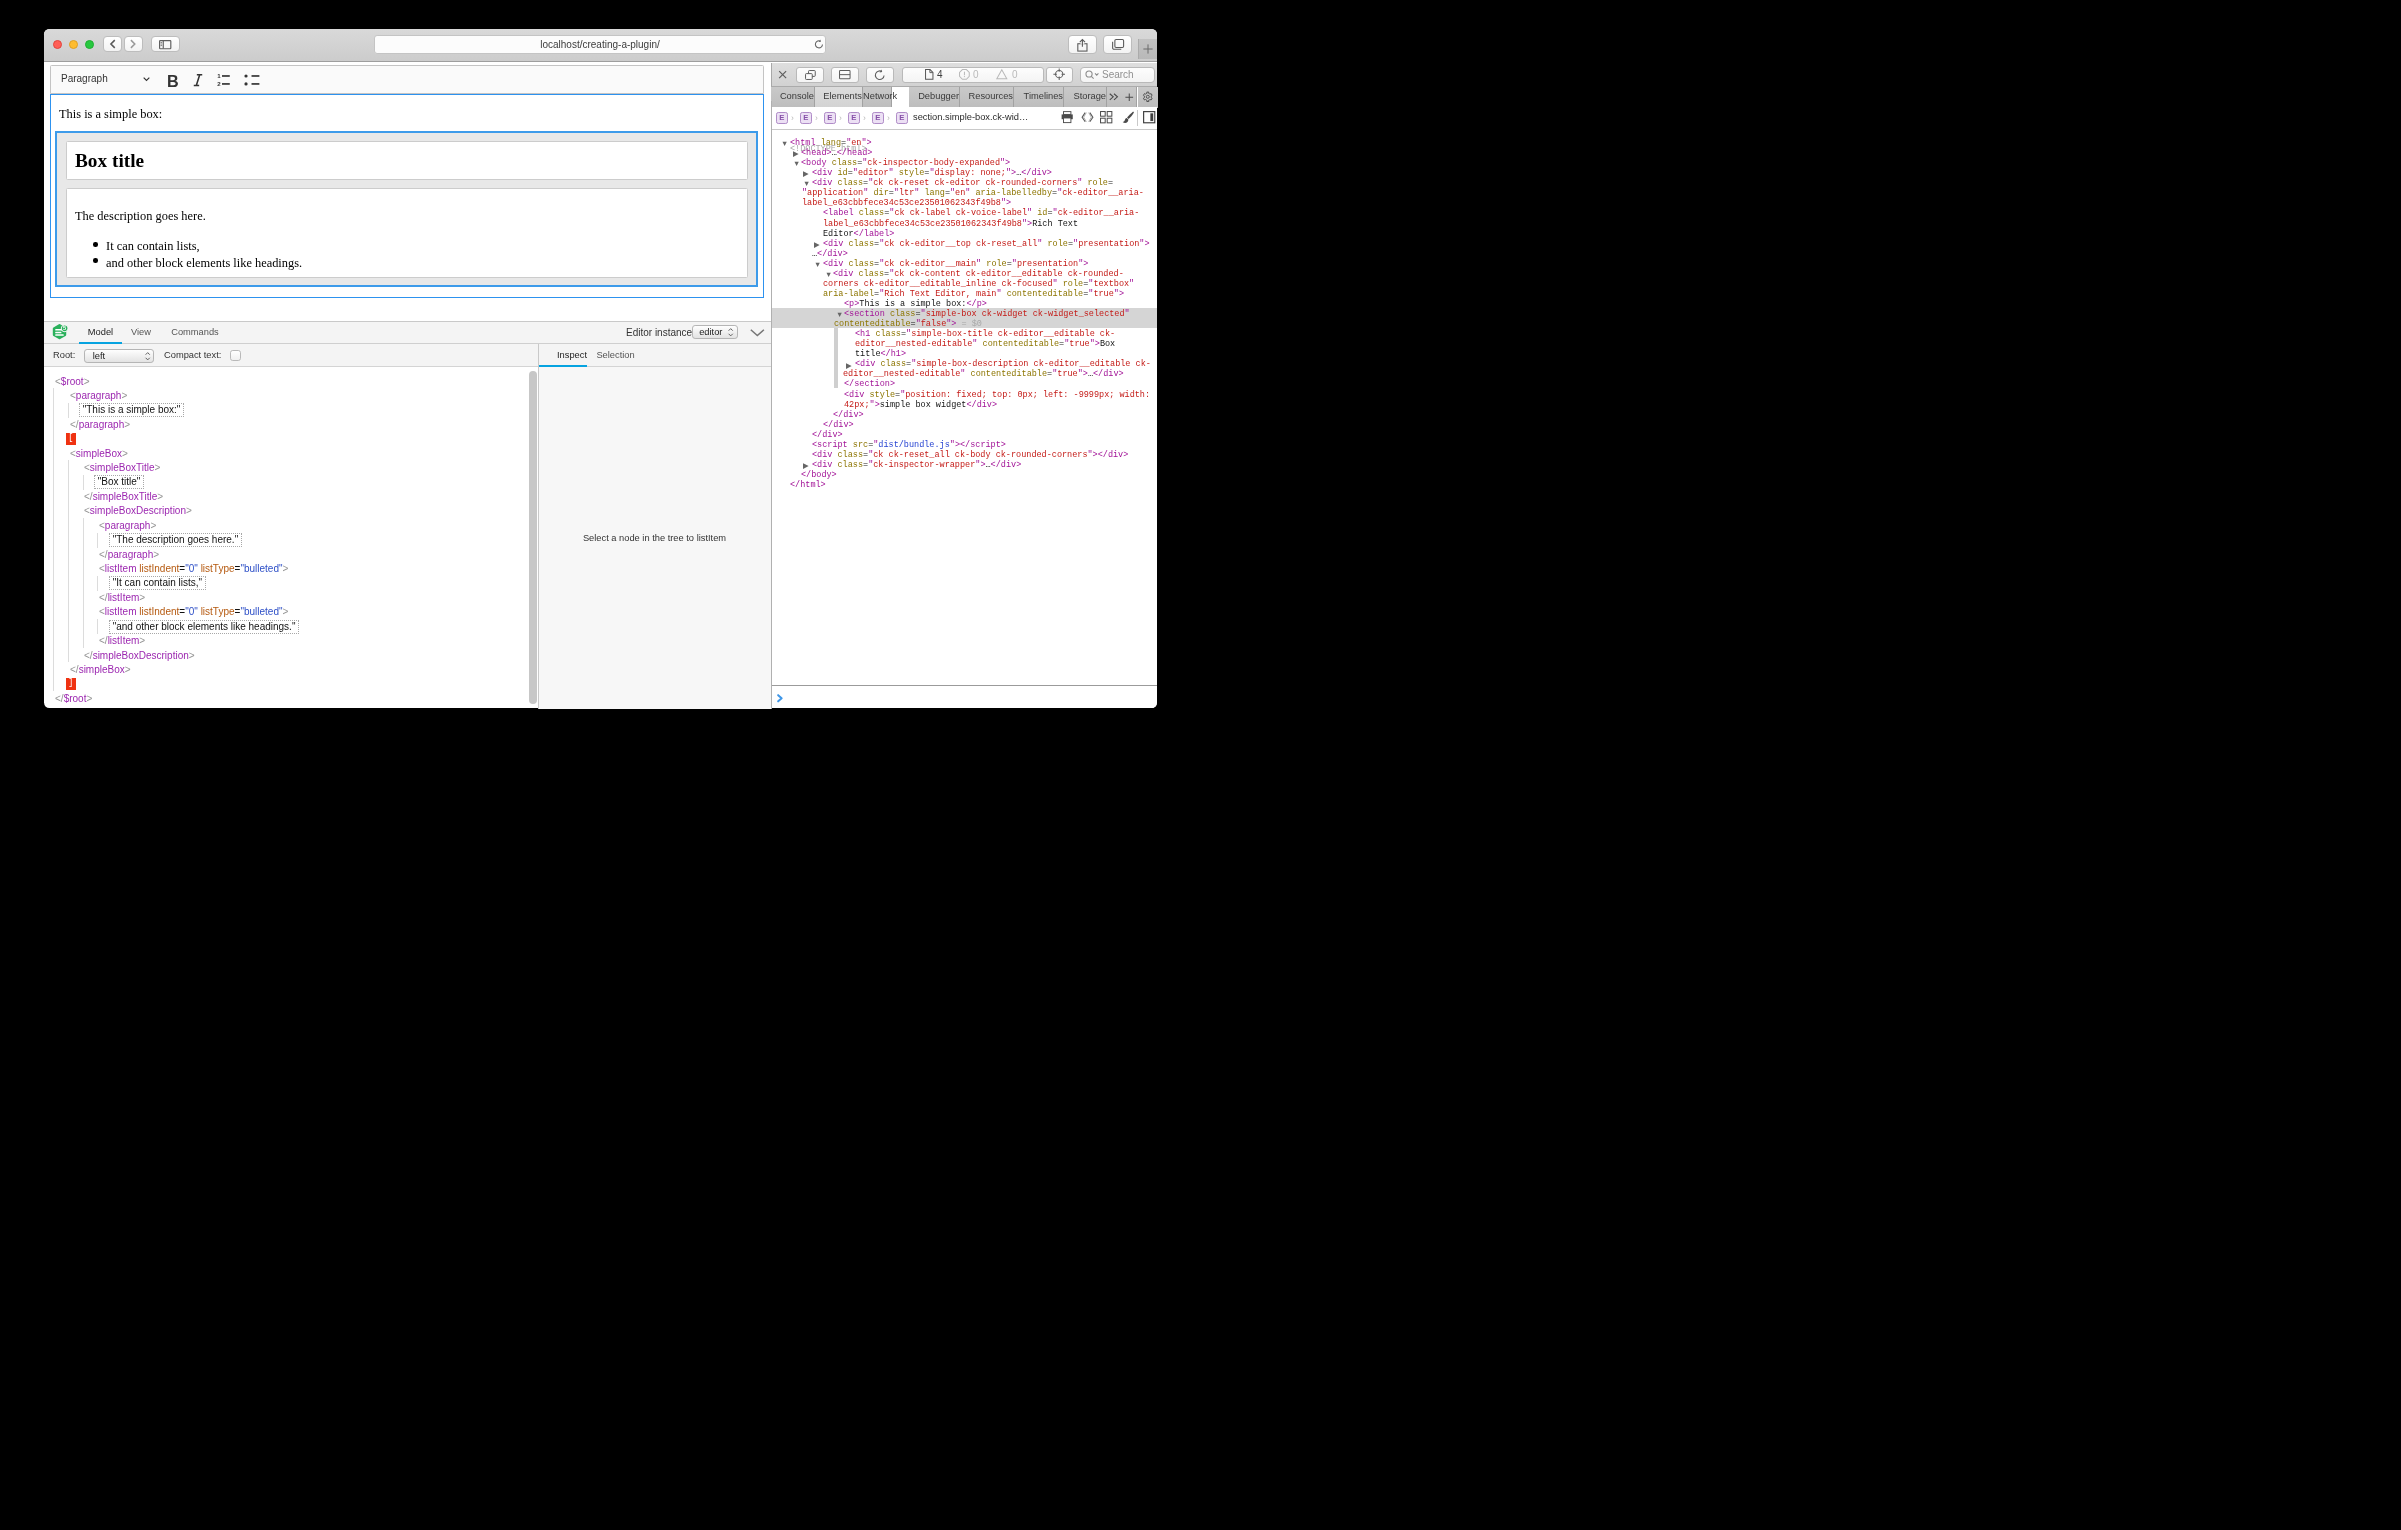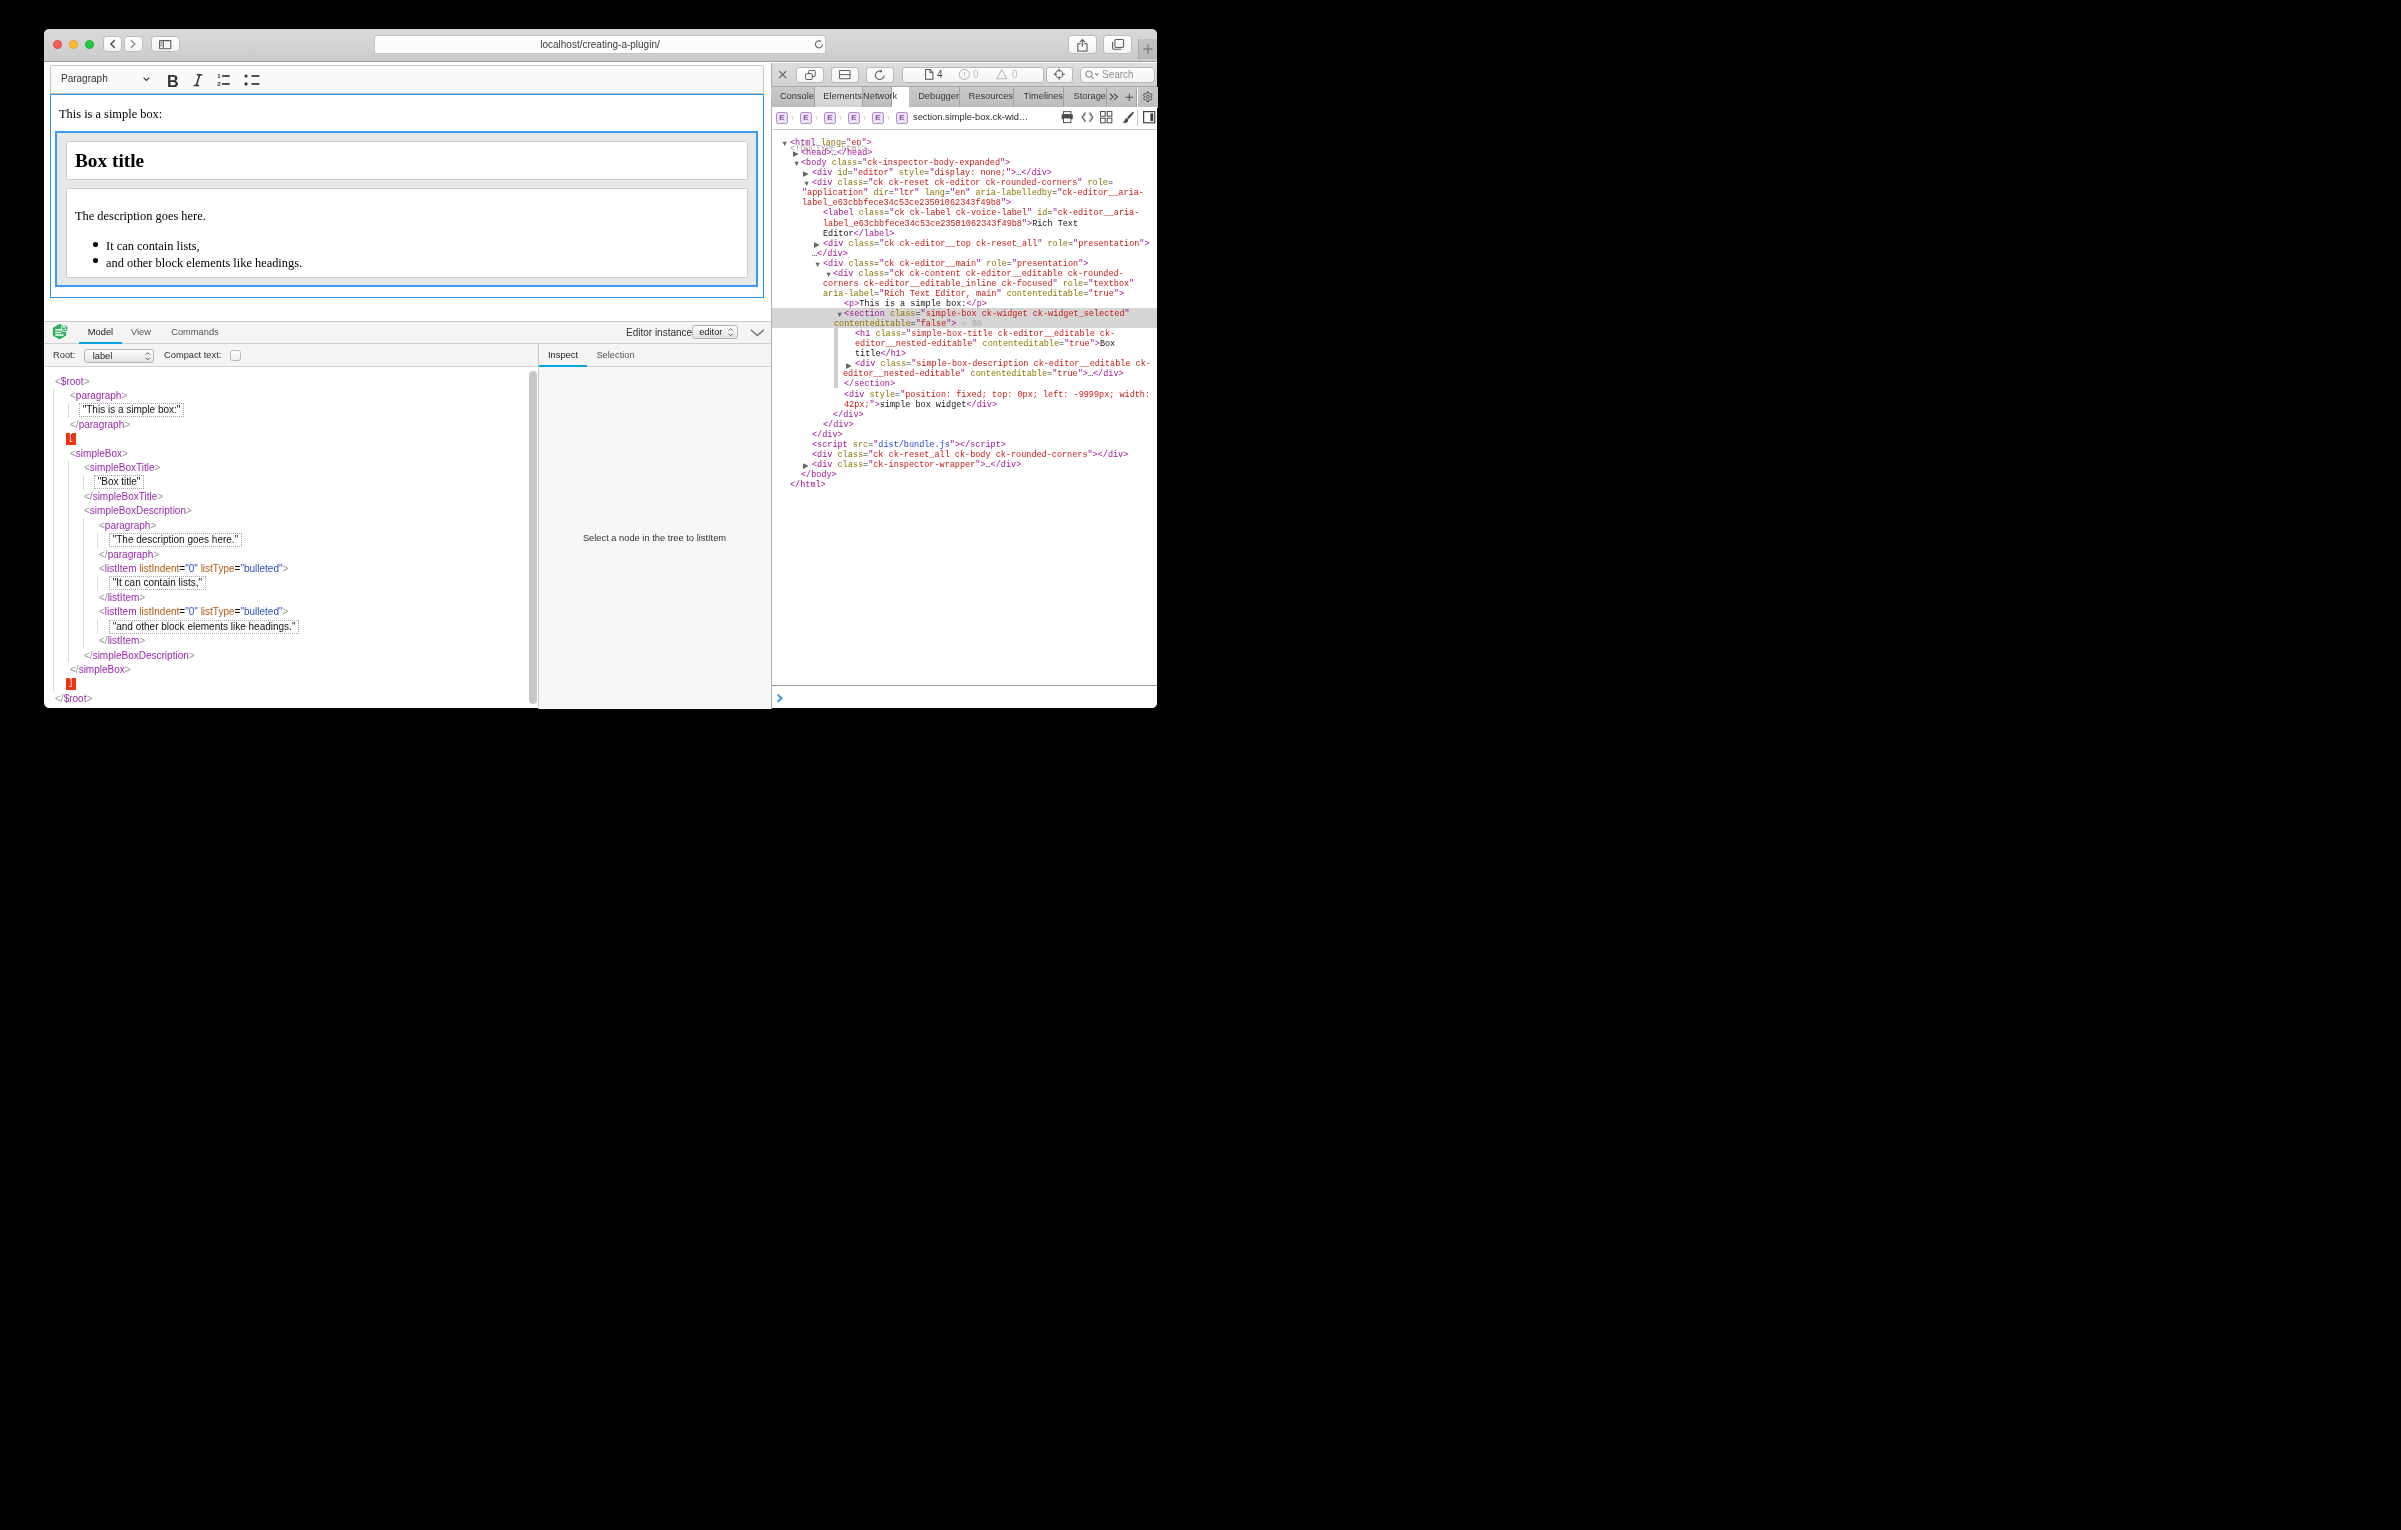--- a/index.html
+++ b/index.html
@@ -221,28 +221,28 @@
 <div class="ab" style="left:626px;top:327px;font-size:10px;color:#333">Editor instance:</div>
 <div class="ab" style="left:692px;top:325px;width:46px;height:13.5px;border:0.8px solid #b5b5b5;border-radius:3.1px;background:linear-gradient(#fefefe,#e3e3e3);font-size:9.3px;color:#222;padding-left:6.2px;line-height:12.4px">editor</div>
 <svg class="ab" style="left:728px;top:328px" width="5.4" height="8.5" viewBox="0 0 7 11">
     <path d="M0.8 3.5 L3.5 0.8 L6.2 3.5 M0.8 7.5 L3.5 10.2 L6.2 7.5" fill="none" stroke="#555" stroke-width="1.2"></path>
   </svg>
 <svg class="ab" style="left:750px;top:329px" width="14.7" height="7.7" viewBox="0 0 19 10">
     <path d="M1 1 L9.5 8.5 L18 1" fill="none" stroke="#777" stroke-width="2"></path>
   </svg>
 <div class="ab" style="left:44px;top:344px;width:727px;height:23px;background:#f4f4f4;border-bottom:0.8px solid #d4d4d4"></div>
 <div class="ab" style="left:53px;top:350px;font-size:9.3px;color:#333">Root:</div>
-<div class="ab" style="left:84px;top:349px;width:70px;height:13.5px;border:0.8px solid #b5b5b5;border-radius:3.1px;background:linear-gradient(#fefefe,#e3e3e3);font-size:9.3px;color:#222;padding-left:7.7px;line-height:12.4px">label</div>
+<div class="ab" style="left:84px;top:349px;width:70px;height:13.5px;border:0.8px solid #b5b5b5;border-radius:3.1px;background:linear-gradient(#fefefe,#e3e3e3);font-size:9.3px;color:#222;padding-left:7.7px;line-height:12.4px">left</div>
 <svg class="ab" style="left:145px;top:352px" width="5.4" height="8.5" viewBox="0 0 7 11">
     <path d="M0.8 3.5 L3.5 0.8 L6.2 3.5 M0.8 7.5 L3.5 10.2 L6.2 7.5" fill="none" stroke="#555" stroke-width="1.2"></path>
   </svg>
 <div class="ab" style="left:164px;top:350px;font-size:9.3px;color:#333">Compact text:</div>
 <div class="ab" style="left:230px;top:350px;width:10.8px;height:10.8px;background:linear-gradient(#fff,#f0f0f0);border:0.8px solid #b9b9b9;border-radius:2.7px"></div>
 <div class="ab" style="left:538px;top:344px;width:233px;height:23px;background:#f4f4f4;border-bottom:0.8px solid #d4d4d4"></div>
-<div class="ab" style="left:539px;top:344px;width:48px;height:23px;text-align:center;line-height:22.4px;font-size:9.3px;color:#222;border-bottom:2.3px solid #06a3e0">Inspect</div>
+<div class="ab" style="left:539px;top:344px;width:48px;height:23px;text-align:right;line-height:22.4px;font-size:9.3px;color:#222;border-bottom:2.3px solid #06a3e0">Inspect</div>
 <div class="ab" style="left:587px;top:344px;width:57px;height:23px;text-align:center;line-height:22.4px;font-size:9.3px;color:#555">Selection</div>
 <div class="ab" style="left:538px;top:367px;width:233px;height:342px;background:#f7f7f7"></div>
 <div class="ab" style="left:538px;top:367px;width:233px;height:342px;display:flex;align-items:center;justify-content:center;font-size:9.3px;color:#333">Select a node in the tree to listItem</div>
 <div class="ab" style="left:538px;top:344px;width:0.8px;height:365px;background:#c9c9c9"></div>
 <div class="ab" style="left:529px;top:371px;width:7.7px;height:333px;background:#c7c7c7;border-radius:3.9px"></div>
 <div class="ab tree" style="left:55px;top:376px"><span class="tl0">&lt;</span><span class="tname">$root</span><span class="tl0">&gt;</span></div>
 <div class="ab tree" style="left:70px;top:390px"><span class="tl0">&lt;</span><span class="tname">paragraph</span><span class="tl0">&gt;</span></div>
 <div class="ab tree" style="left:79px;top:403px"><span class="tstr">"This is a simple box:"</span></div>
 <div class="ab tree" style="left:70px;top:419px"><span class="tl0">&lt;/</span><span class="tname">paragraph</span><span class="tl0">&gt;</span></div>
 <div class="ab mark mono" style="left:66px;top:433px">[</div>

